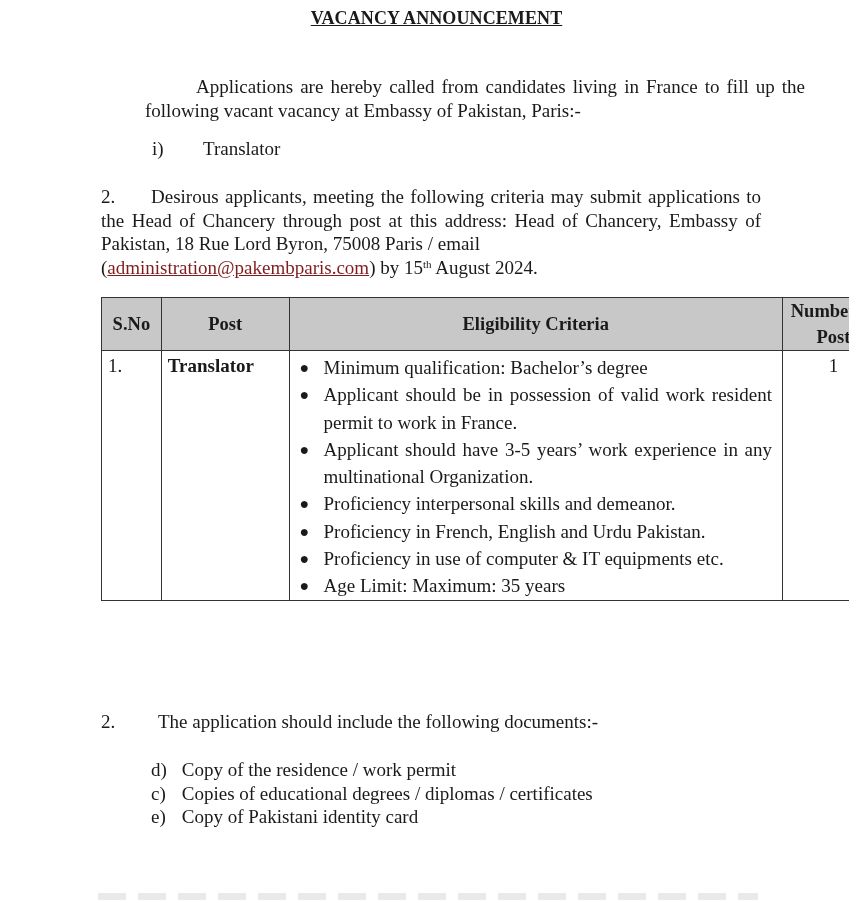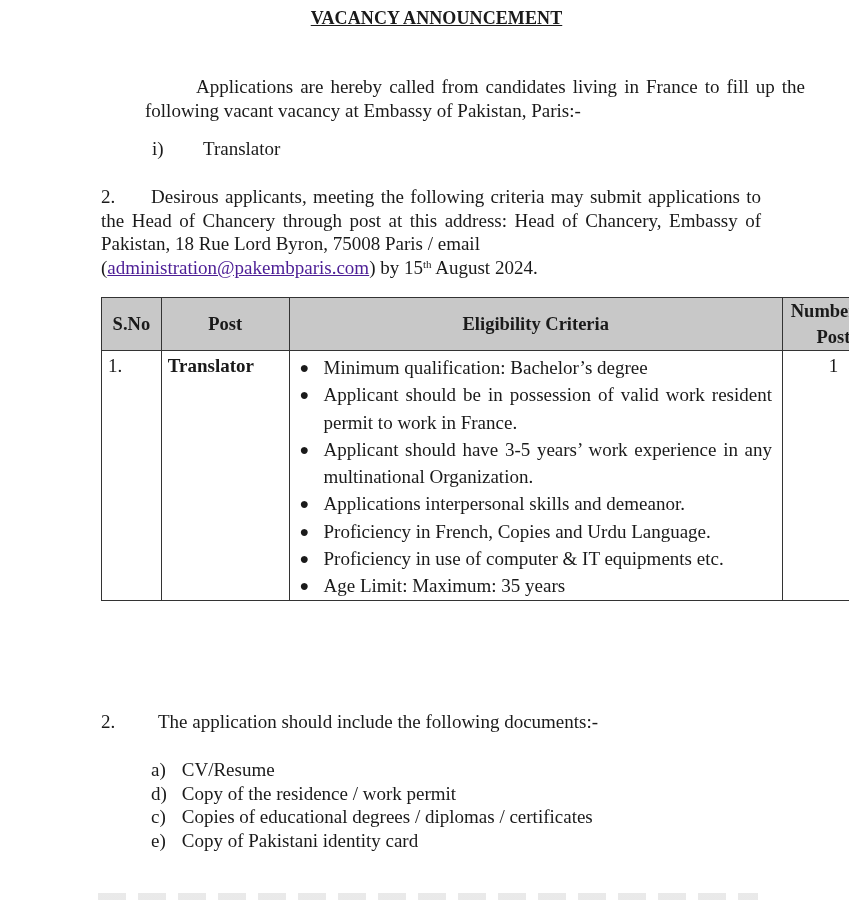--- a/index.html
+++ b/index.html
@@ -17,21 +17,21 @@
   .para {
     position: absolute; left: 101px; width: 660px; font-size: 19px;
     line-height: 23.5px; text-align: justify; text-align-last: left;
   }
   .p1 { top: 75px; text-indent: 51px; margin-left: 44px; }
   .item-i { position: absolute; top: 138px; font-size: 19px; }
   .item-i .num { position: absolute; left: 152px; }
   .item-i .txt { position: absolute; left: 203px; white-space: nowrap; }
   .p2 { top: 185px; }
   .p2 .num { display: inline-block; width: 50px; }
-  a.email { color: #4c1d95; text-decoration: underline; }
+  a.email { color: #7f1d1d; text-decoration: underline; }
   sup { font-size: 11px; vertical-align: 6px; line-height: 0; }
 
   table.vac {
     position: absolute; left: 101px; top: 297px; width: 784px;
     border-collapse: collapse; font-size: 19px;
   }
   table.vac th, table.vac td { border: 1.5px solid #333; vertical-align: top; }
   table.vac th {
     background: #c8c8c8; font-weight: bold; font-size: 18.5px;
     height: 52px; vertical-align: middle; text-align: center; padding: 0;
@@ -100,36 +100,35 @@
   </thead>
   <tbody>
     <tr>
       <td class="sno">1.</td>
       <td class="post">Translator</td>
       <td class="crit">
         <ul class="crit-list">
           <li><span class="bullet">●</span><span>Minimum qualification: Bachelor’s degree</span></li>
           <li><span class="bullet">●</span><span>Applicant should be in possession of valid work resident permit to work in France.</span></li>
           <li><span class="bullet">●</span><span>Applicant should have 3-5 years’ work experience in any multinational Organization.</span></li>
-          <li><span class="bullet">●</span><span>Applications interpersonal skills and demeanor.</span></li>
-          <li><span class="bullet">●</span><span>Proficiency in French, Copies and Urdu Language.</span></li>
+          <li><span class="bullet">●</span><span>Proficiency interpersonal skills and demeanor.</span></li>
+          <li><span class="bullet">●</span><span>Proficiency in French, English and Urdu Pakistan.</span></li>
           <li><span class="bullet">●</span><span>Proficiency in use of computer &amp; IT equipments etc.</span></li>
           <li><span class="bullet">●</span><span>Age Limit: Maximum: 35 years</span></li>
         </ul>
       </td>
       <td class="num">1</td>
     </tr>
   </tbody>
 </table>
 
 <div class="p3">
   <span class="num">2.</span>
   <span class="txt">The application should include the following documents:-</span>
 </div>
 
 <ol class="docs">
-  <li><span class="lbl">a)</span> <span>CV/Resume</span></li>
   <li><span class="lbl">d)</span> <span>Copy of the residence / work permit</span></li>
   <li><span class="lbl">c)</span> <span>Copies of educational degrees / diplomas / certificates</span></li>
   <li><span class="lbl">e)</span> <span>Copy of Pakistani identity card</span></li>
 </ol>
 
 <div class="faded"></div>
 
 </body></html>

